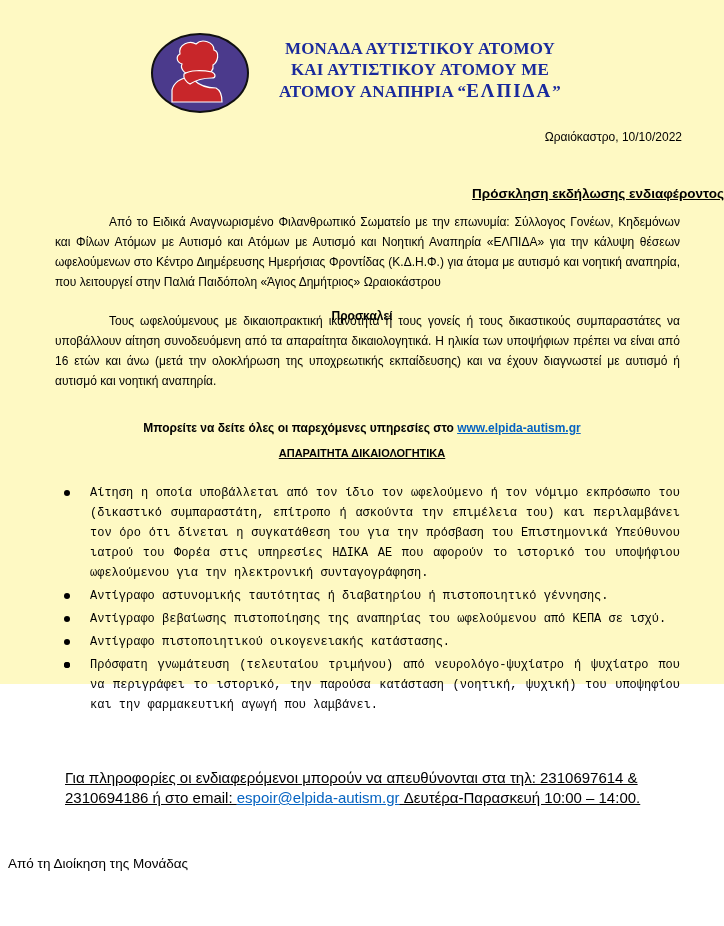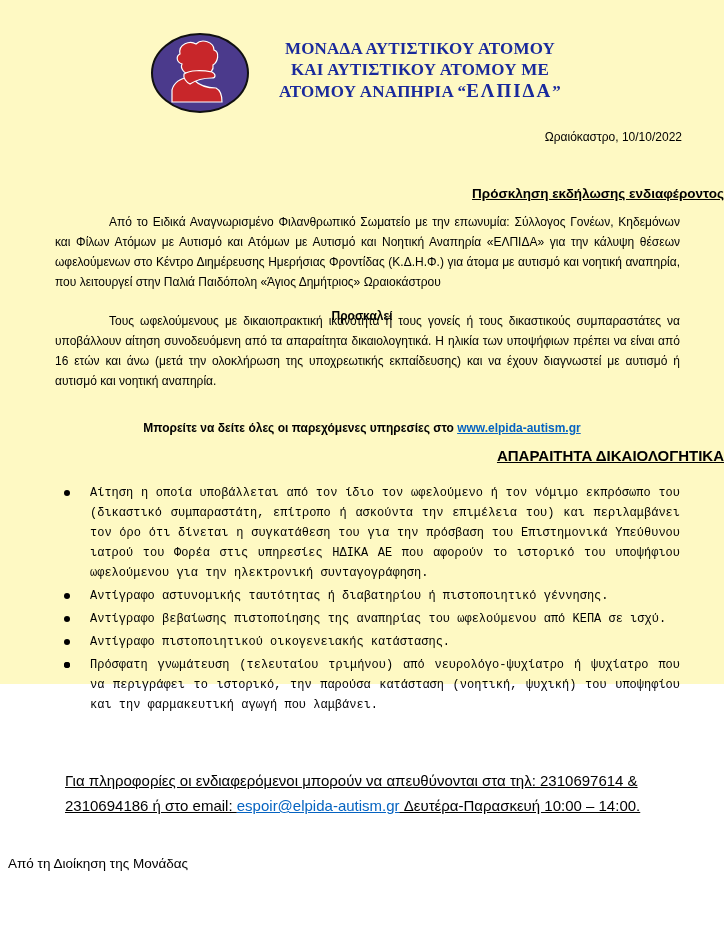--- a/index.html
+++ b/index.html
@@ -34,36 +34,36 @@
     }
     .p1 { top: 212px; }
 
     .center-bold { position: absolute; left: 0; width: 724px; text-align: center; font-size: 12px; font-weight: bold; }
     .invites { top: 309px; }
     .p2 { top: 311px; }
     .services { top: 421px; }
     a, .link { color: #0563c1; text-decoration: underline; }
 
     .req-title {
-      position: absolute; left: 0; width: 724px; top: 447px; text-align: right;
-      font-size: 15px; font-weight: bold; text-decoration: underline;
+      position: absolute; left: 0; width: 724px; top: 447px; text-align: center;
+      font-size: 11px; font-weight: bold; text-decoration: underline;
     }
 
     ul.reqs {
       position: absolute; left: 55px; top: 483px; width: 625px; margin: 0; padding: 0; list-style: none;
       font-size: 12px; line-height: 20px;
     }
     ul.reqs li { position: relative; padding-left: 35px; text-align: justify; margin-bottom: 3px; font-family: Liberation Mono, monospace; }
     ul.reqs li .bullet {
       position: absolute; left: 9px; top: 7px; width: 6px; height: 6px; border-radius: 50%; background: #000;
     }
 
     .contact {
       position: absolute; left: 65px; top: 768px; width: 620px;
-      font-size: 15px; line-height: 25px; text-decoration: underline;
+      font-size: 15px; line-height: 20px; text-decoration: underline;
     }
 
     .signature { position: absolute; left: 0; width: 724px; top: 856px; font-size: 13.5px; padding-left: 8px; }
   </style>
 </head>
 <body>
 
 <div class="page">
 
   <div class="header">

